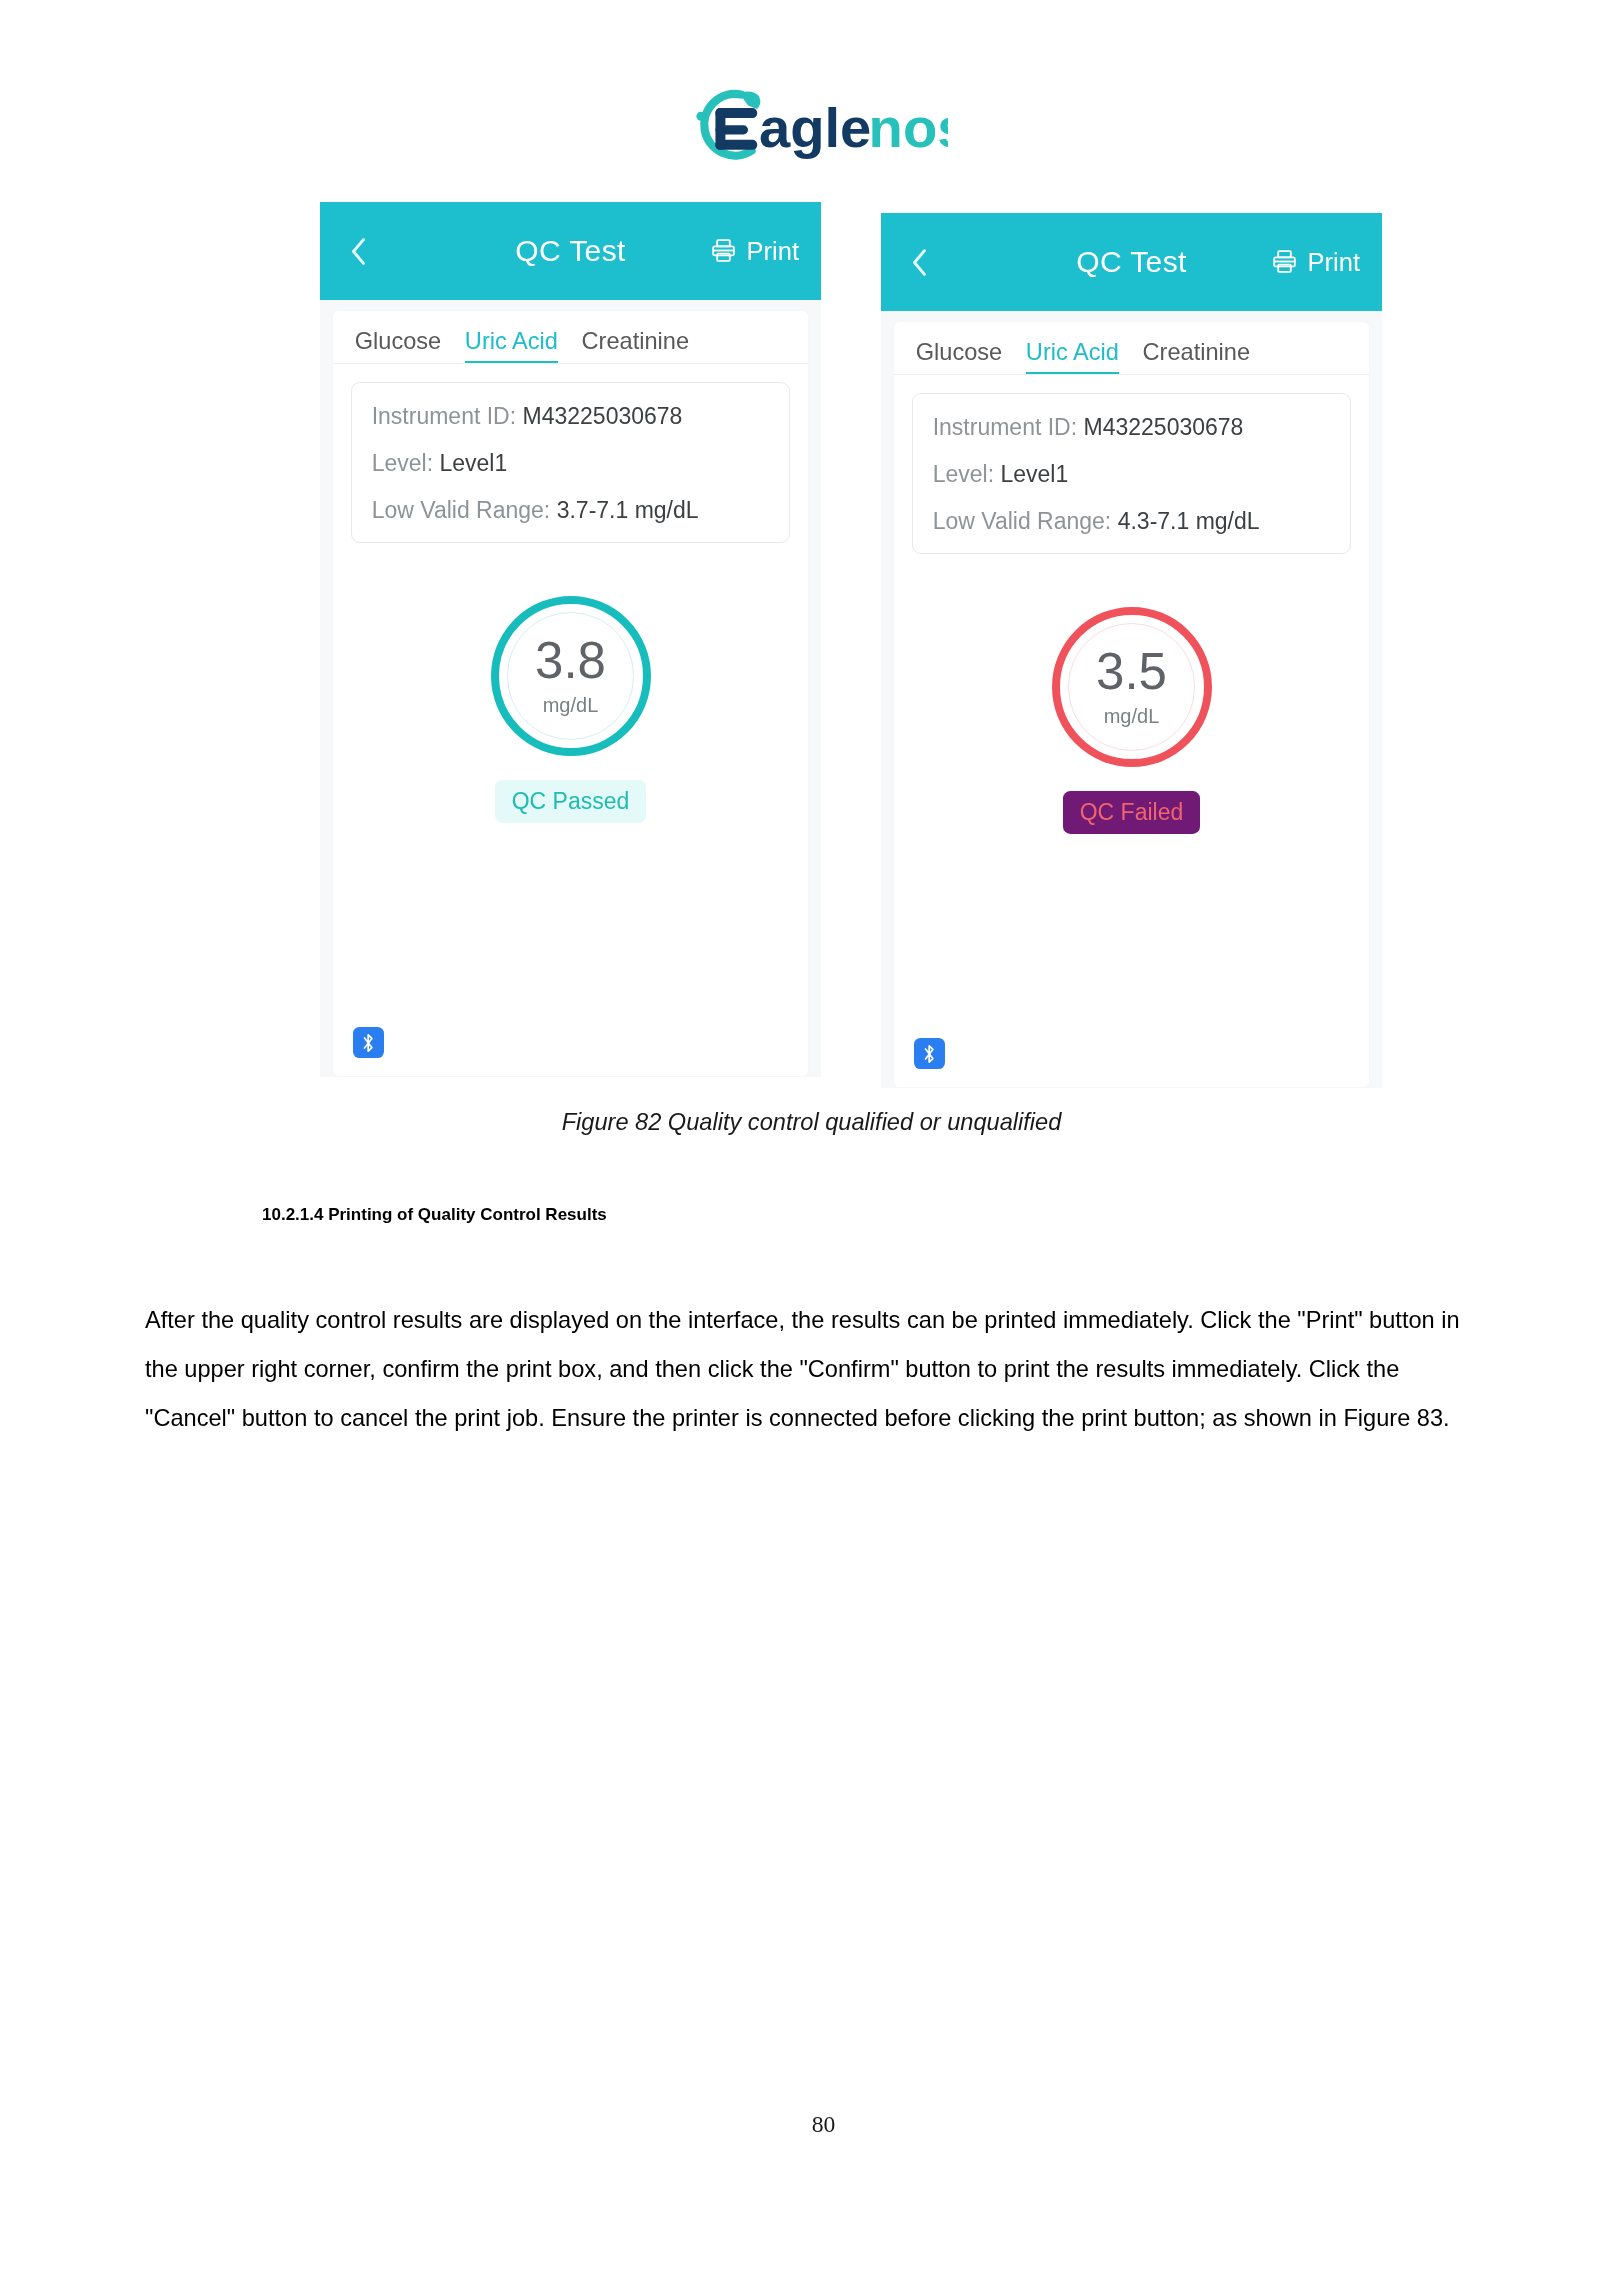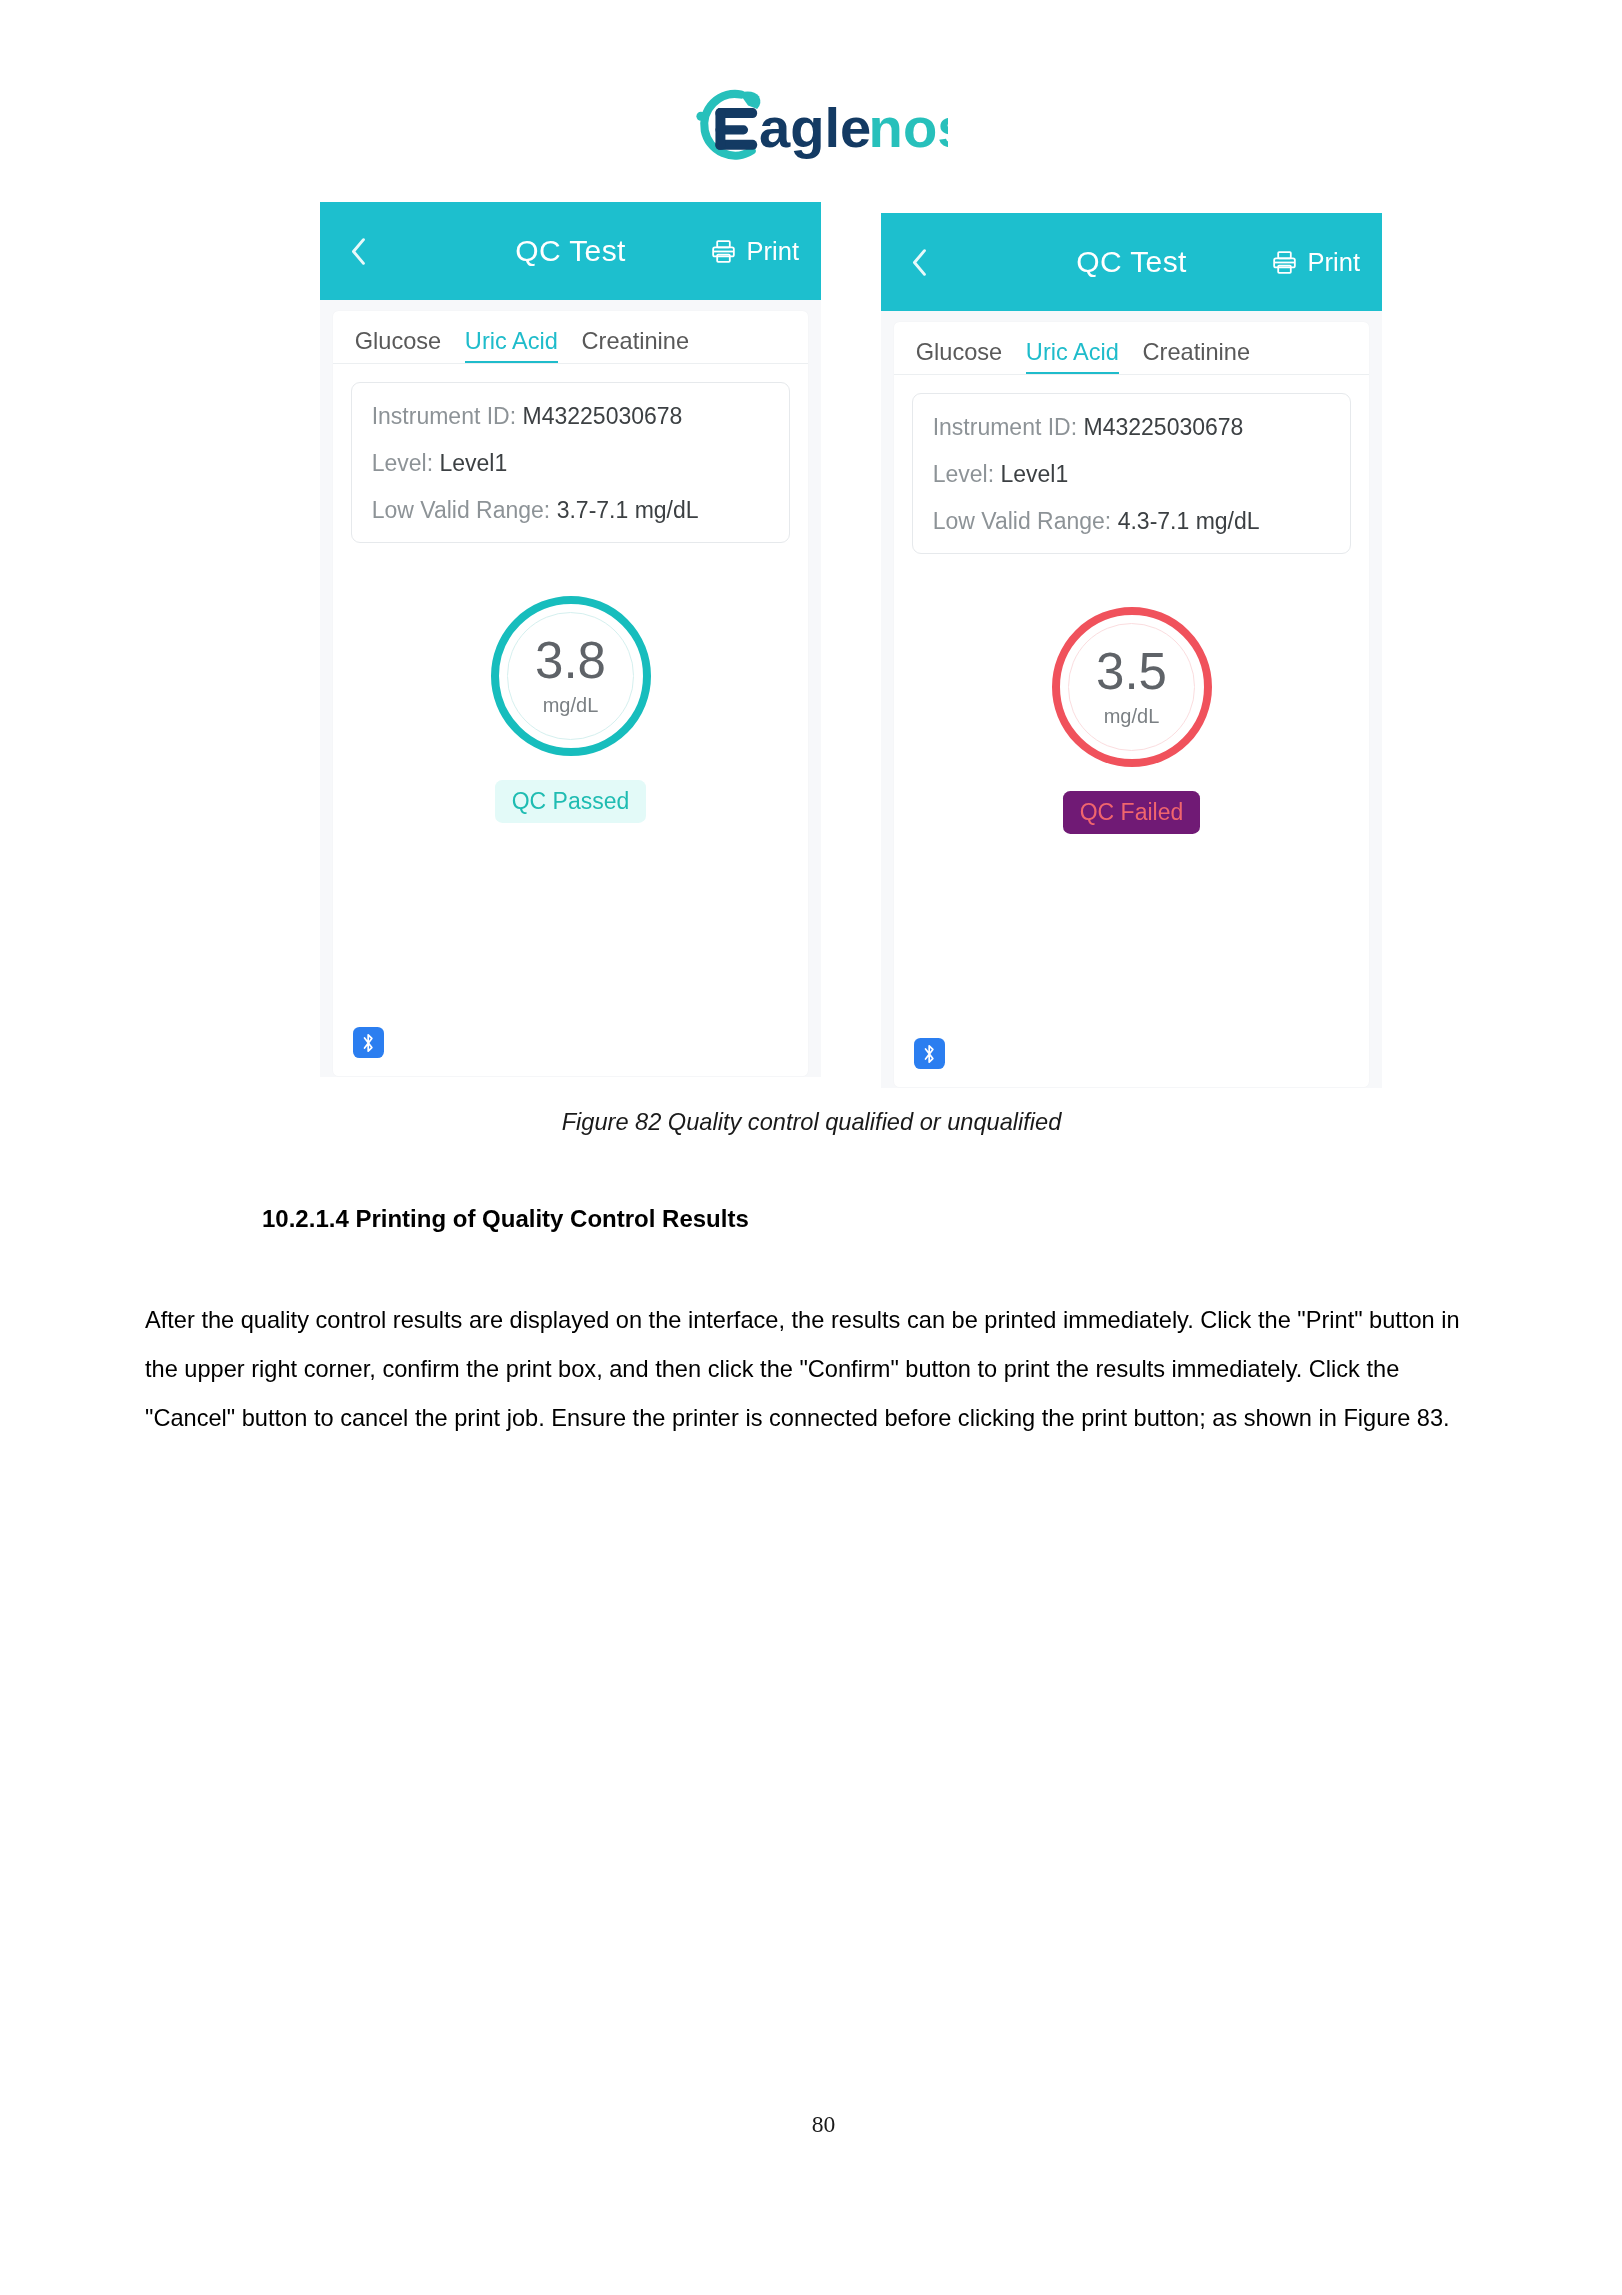--- a/index.html
+++ b/index.html
@@ -84,21 +84,21 @@
     left: 0; right: 0;
     text-align: center;
     color: #ffffff;
     font-size: 30px;
     letter-spacing: 0.4px;
     pointer-events: none;
   }
   .print-btn {
     margin-left: auto;
     display: flex;
-    align-items: center;
+    align-items: flex-start;
     gap: 10px;
     color: #ffffff;
     font-size: 25.5px;
     z-index: 2;
   }
 
   .app-body {
     padding: 11px 12.7px 0 12.7px;
     box-sizing: border-box;
     height: 776px;
@@ -227,21 +227,21 @@
     font-size: 23.6px;
     color: #1a1a1a;
     font-style: italic;
   }
 
   
   .section-heading {
     position: absolute;
     top: 1205px;
     left: 262px;
-    font-size: 24px;
+    font-size: 17px;
     font-weight: bold;
     color: #000000;
   }
   .body-para {
     position: absolute;
     top: 1296px;
     left: 145px;
     width: 1336px;
     font-size: 23.6px;
     line-height: 49px;

